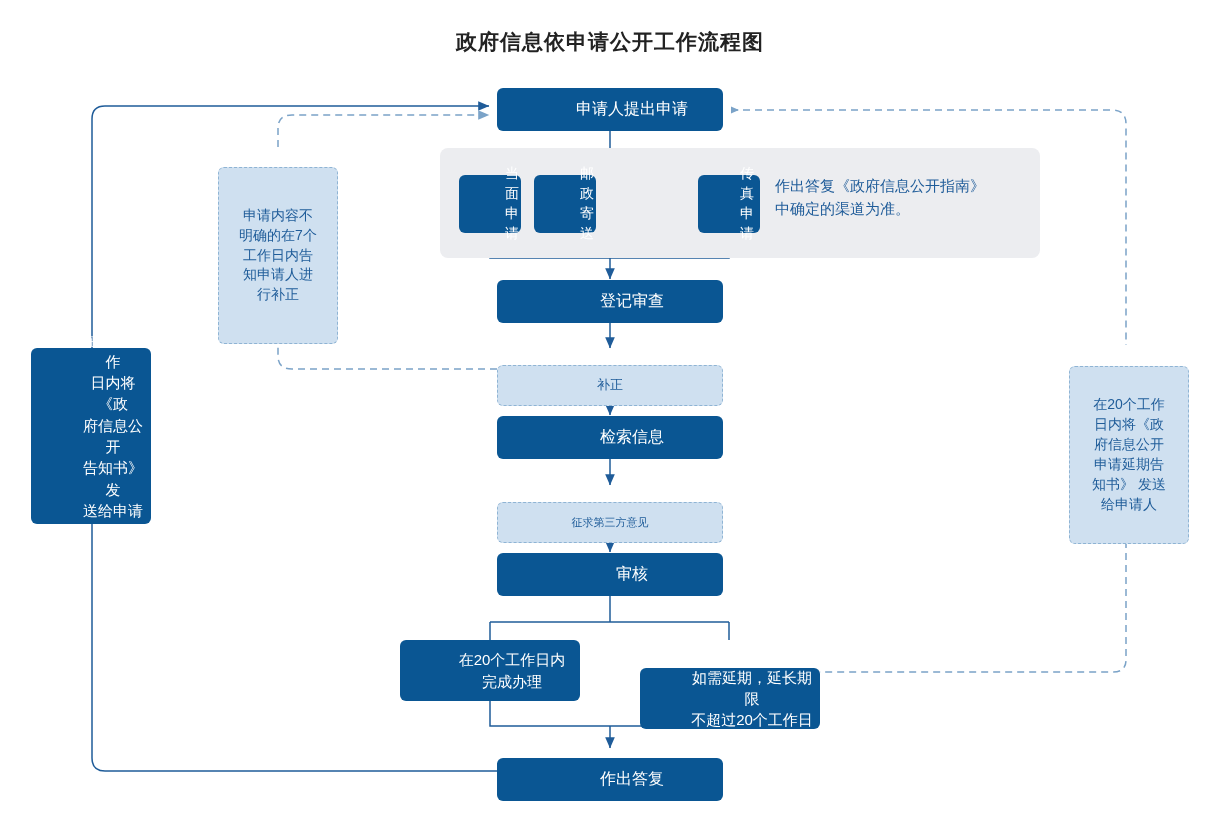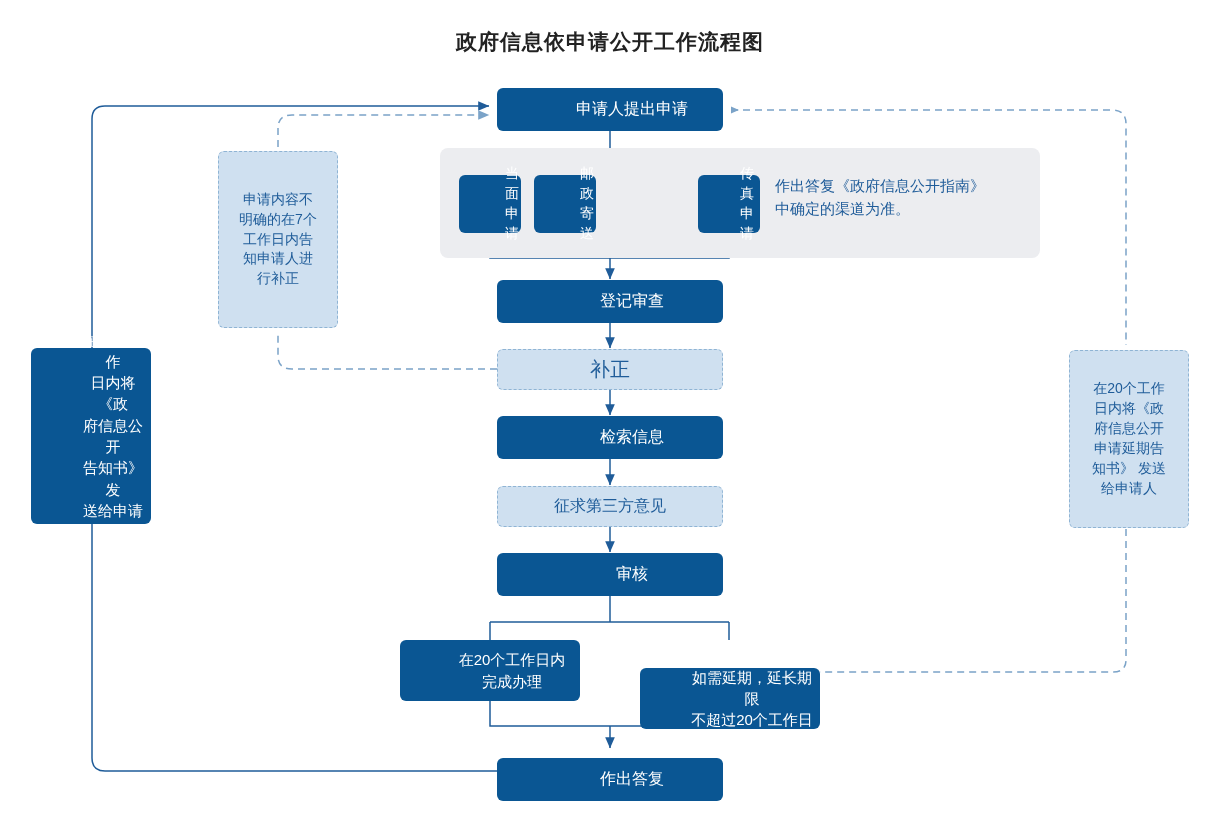--- a/index.html
+++ b/index.html
@@ -49,20 +49,21 @@
   }
   .node.dark {
     background: #0a5693;
     color: #ffffff;
     padding-left: 44px;
   }
   .node.light {
     background: #cfe0f0;
     color: #1f5c99;
     border: 1px dashed #8fb4d4;
+    margin-top: 16px;
   }
   .node .txt {
     display: block;
     width: 100%;
     padding: 0 6px;
     white-space: pre-line;
   }
   .panel {
     position: absolute;
     box-sizing: border-box;
@@ -164,29 +165,29 @@
 申请</span>
   </div>
 
   <div class="note" style="left:775px; top:174px; width:265px; font-size:15px;">作出答复《政府信息公开指南》
 中确定的渠道为准。</div>
 
   <div class="node dark" style="left:497px; top:280px; width:226px; height:43px; font-size:16px;">
     <span class="txt">登记审查</span>
   </div>
 
-  <div class="node light" style="left:497px; top:349px; width:226px; height:41px; font-size:20px;">
+  <div class="node light" style="left:497px; top:349px; width:226px; height:41px; font-size:13px;">
     <span class="txt">补正</span>
   </div>
 
   <div class="node dark" style="left:497px; top:416px; width:226px; height:43px; font-size:16px;">
     <span class="txt">检索信息</span>
   </div>
 
-  <div class="node light" style="left:497px; top:486px; width:226px; height:41px; font-size:16px;">
+  <div class="node light" style="left:497px; top:486px; width:226px; height:41px; font-size:11px;">
     <span class="txt">征求第三方意见</span>
   </div>
 
   <div class="node dark" style="left:497px; top:553px; width:226px; height:43px; font-size:16px;">
     <span class="txt">审核</span>
   </div>
 
   <div class="node dark" style="left:400px; top:640px; width:180px; height:61px; font-size:15px;">
     <span class="txt">在20个工作日内
 完成办理</span>

